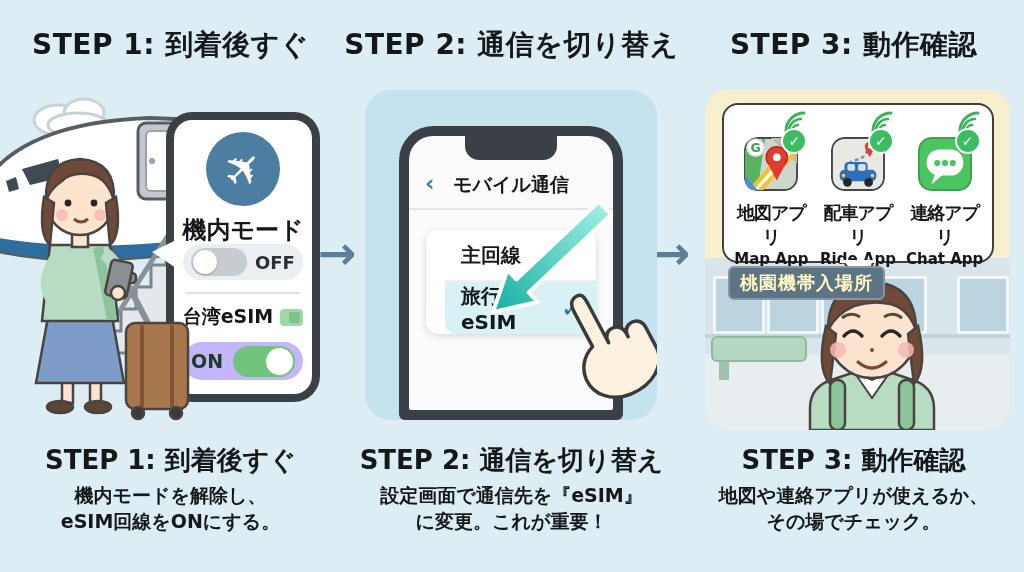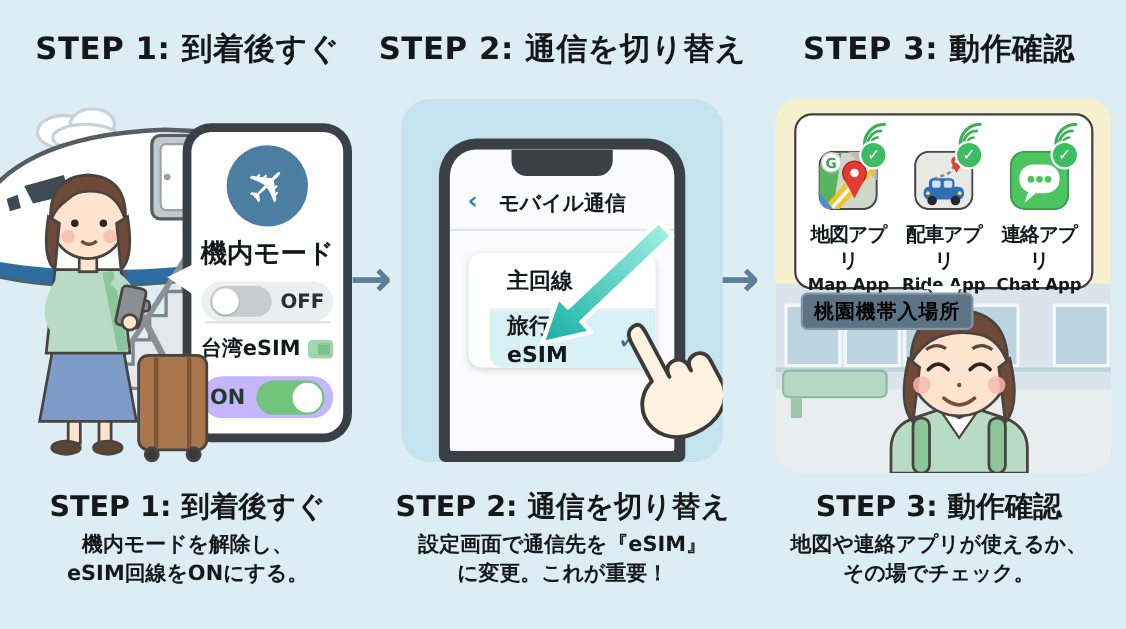--- a/index.html
+++ b/index.html
@@ -15,21 +15,21 @@
   
   .phone1{position:absolute;left:166px;top:112px;width:154px;height:290px;
     background:#3a4046;border-radius:26px;padding:8px;box-sizing:border-box;z-index:3;}
   .phone1 .screen{width:100%;height:100%;background:#fff;border-radius:18px;position:relative;}
   .phone1 .tail{position:absolute;left:-22px;top:120px;width:0;height:0;
     border-top:12px solid transparent;border-bottom:16px solid transparent;border-right:24px solid #fff;}
   .plane-badge{position:absolute;left:50%;transform:translateX(-50%);top:12px;width:74px;height:74px;
     border-radius:50%;background:#4b7ea0;color:#fff;display:flex;align-items:center;justify-content:center;}
   .plane-badge span{font-size:46px;transform:rotate(-45deg);}
   .am-label{position:absolute;top:94px;width:100%;text-align:center;font-size:24px;font-weight:bold;}
-  .toggle-off{position:absolute;top:136px;left:9px;right:9px;height:36px;background:#eceff1;
+  .toggle-off{position:absolute;top:124px;left:9px;right:9px;height:36px;background:#eceff1;
     border-radius:18px;display:flex;align-items:center;gap:8px;padding:16px 8px;box-sizing:border-box;}
   .capsule-off{width:56px;height:28px;background:#c7ccd1;border-radius:14px;position:relative;flex:0 0 auto;}
   .capsule-off .knob{position:absolute;left:2px;top:2px;width:24px;height:24px;background:#fff;
     border-radius:50%;box-shadow:0 1px 2px rgba(0,0,0,.25);}
   .off-text{font-weight:bold;font-size:18px;color:#2c2f33;}
   .scr-div{position:absolute;top:172px;left:12px;right:12px;height:2px;background:#dfe3e6;}
   .esim-row{position:absolute;top:184px;width:100%;display:flex;justify-content:center;align-items:center;
     gap:7px;font-size:19px;font-weight:bold;}
   .sim{width:23px;height:17px;background:#9fd8a8;border-radius:4px;position:relative;flex:0 0 auto;}
   .sim:after{content:"";position:absolute;right:3px;top:3px;bottom:3px;width:9px;
@@ -75,21 +75,21 @@
   .card3-tail{position:absolute;left:840px;top:260px;z-index:2;}
   .app{width:86px;text-align:center;position:relative;padding-top:26px;}
   .app-icon{width:54px;height:54px;border-radius:13px;margin:0 auto;position:relative;}
   .wifi{position:absolute;right:2px;top:-2px;}
   .chk-badge{position:absolute;right:7px;top:17px;width:22px;height:22px;border-radius:50%;
     background:#3dbd62;border:2px solid #fff;color:#fff;font-size:14px;font-weight:bold;
     display:flex;align-items:center;justify-content:center;z-index:2;}
   .app-ja{font-size:18px;font-weight:bold;margin-top:6px;letter-spacing:-1px;}
   .app-en{font-size:15px;font-weight:bold;margin-top:1px;}
   .loc-badge{position:absolute;left:728px;top:266px;background:#5d7386;border:2px solid #8397a7;
-    color:#000000;font-size:18px;font-weight:bold;padding:3px 10px;border-radius:6px;z-index:3;letter-spacing:1px;}
+    color:#fef9c3;font-size:18px;font-weight:bold;padding:3px 10px;border-radius:6px;z-index:3;letter-spacing:1px;}
   .woman3{position:absolute;left:772px;top:268px;width:200px;height:162px;z-index:2;}
 </style>
 </head>
 <body>
 
 <div class="canvas">
 
   <div class="col-header" style="left:0">STEP 1: 到着後すぐ</div>
   <div class="col-header" style="left:341px">STEP 2: 通信を切り替え</div>
   <div class="col-header" style="left:683px">STEP 3: 動作確認</div>

